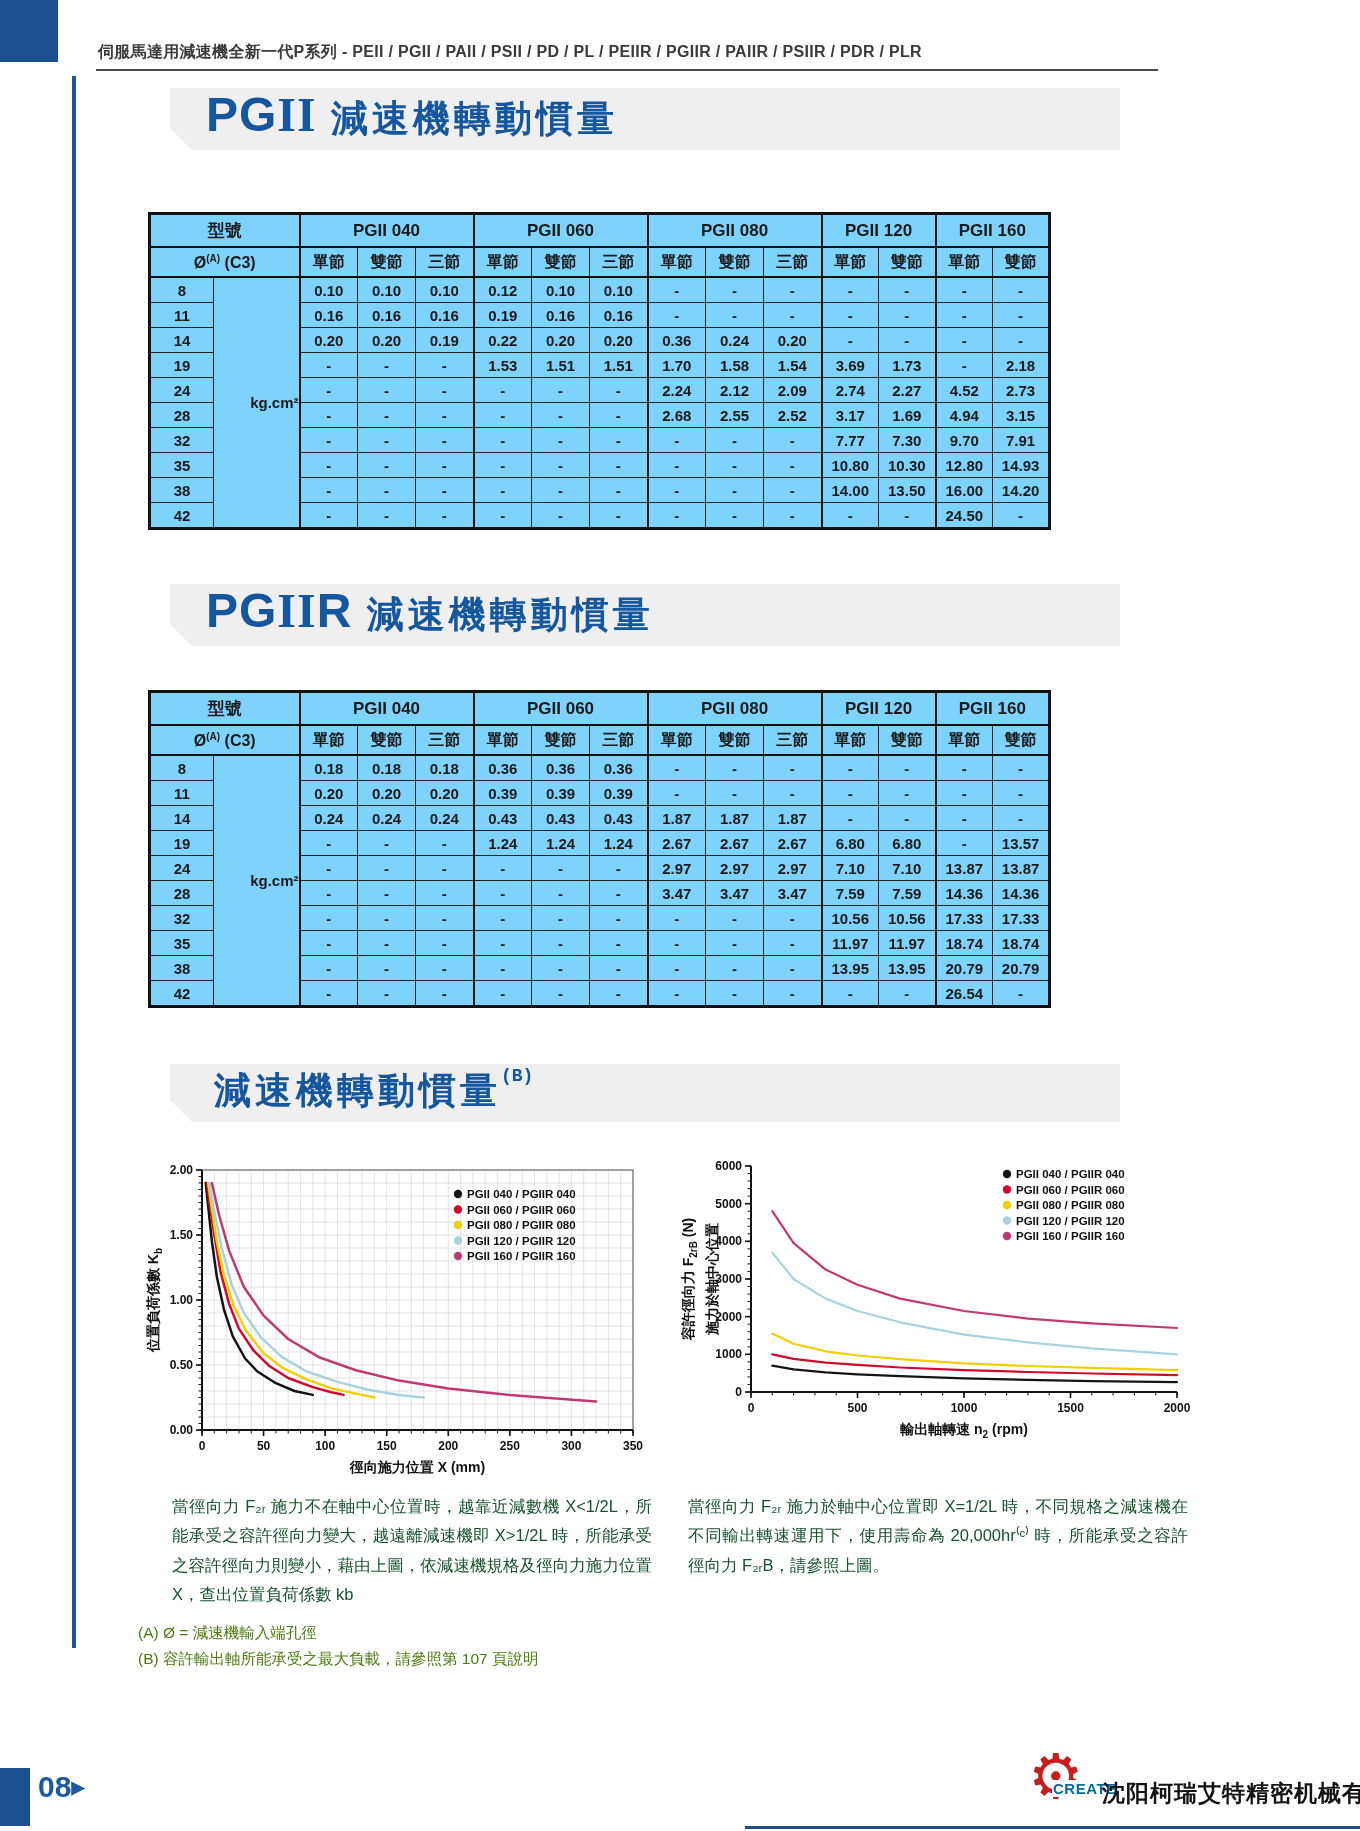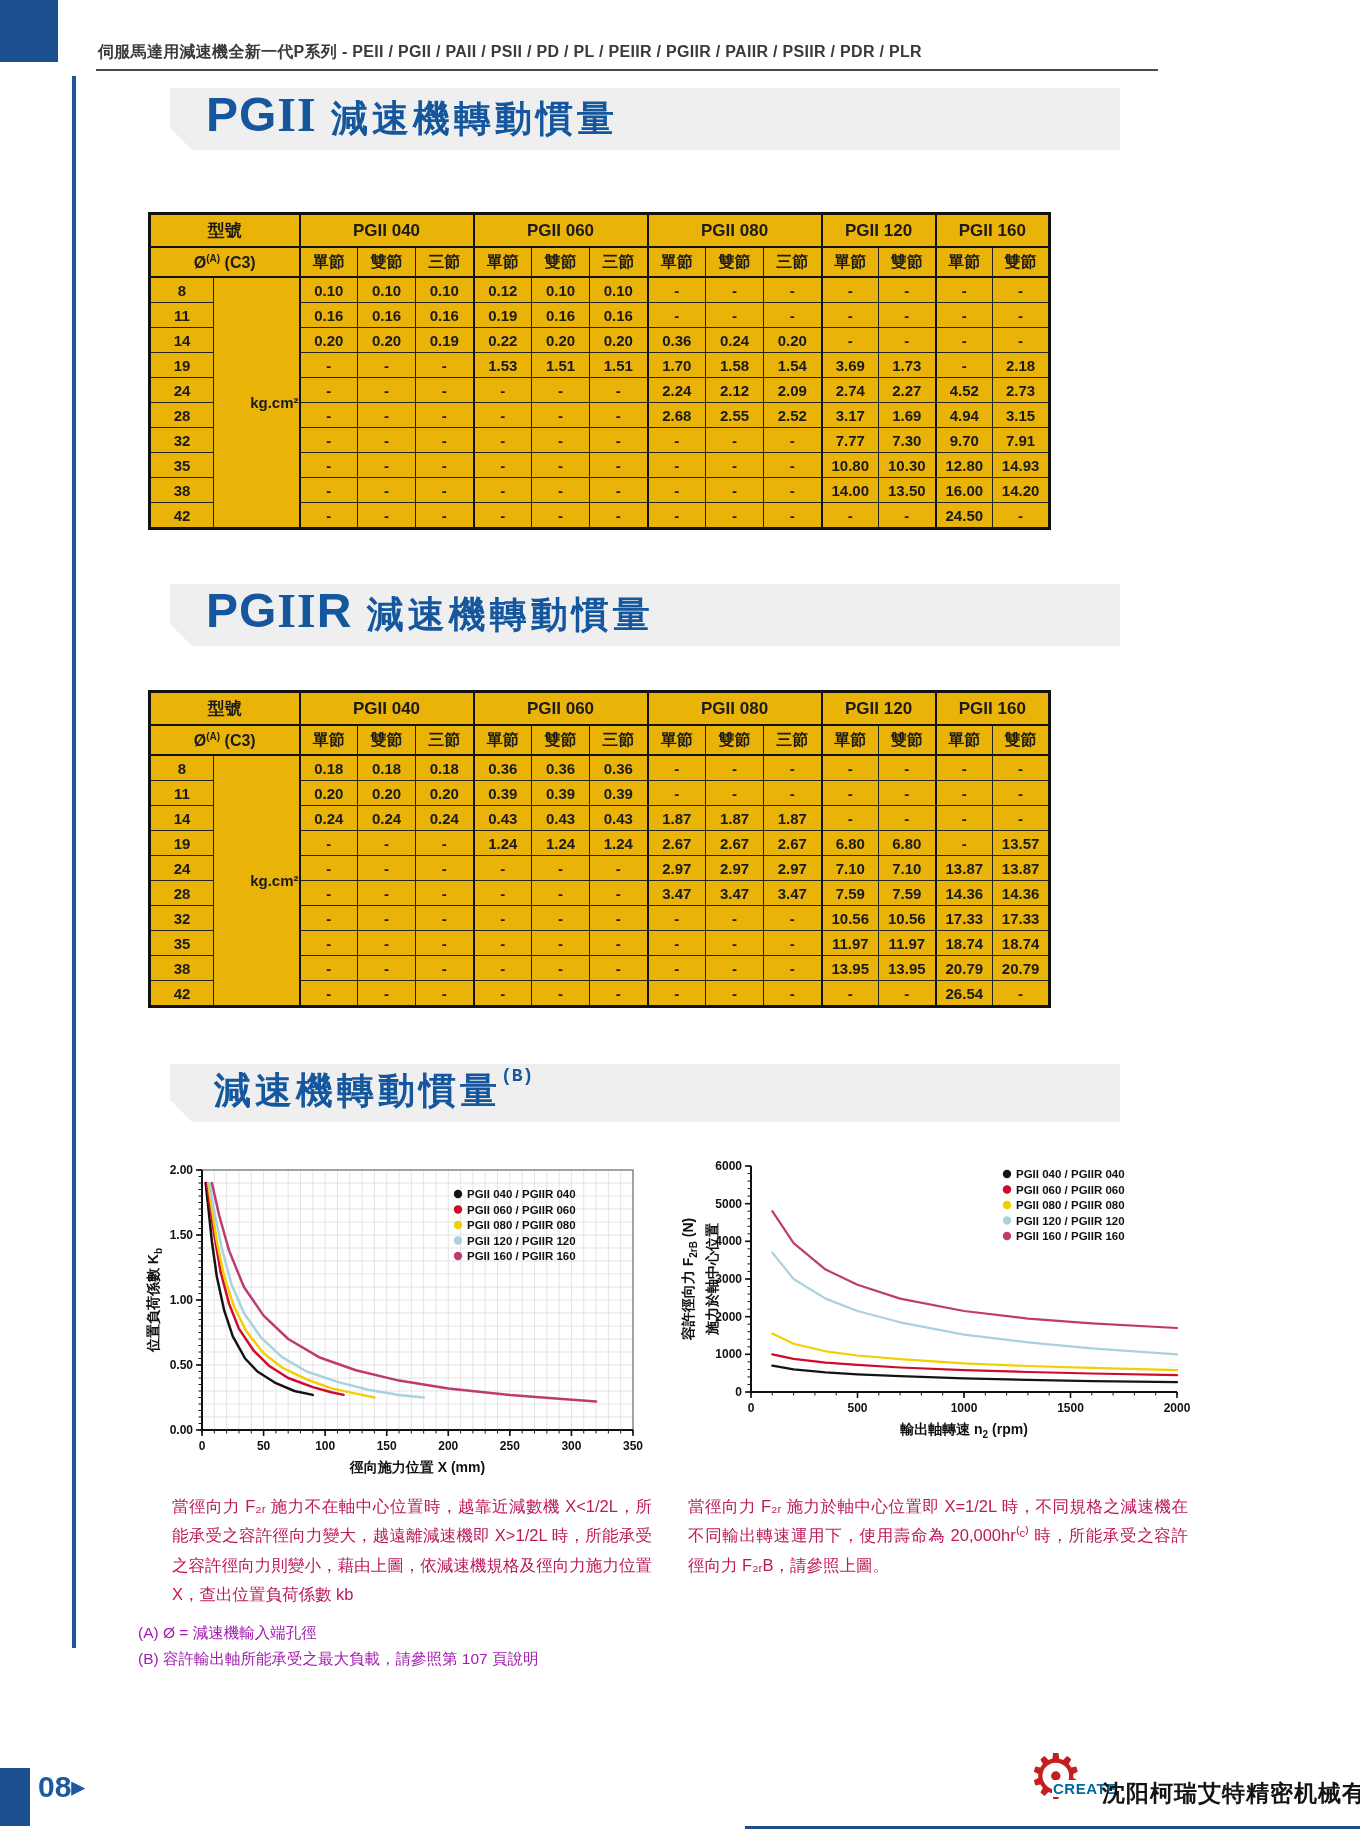--- a/index.html
+++ b/index.html
@@ -18,41 +18,41 @@
   .banner .inner{position:absolute;left:36px;bottom:6px;white-space:nowrap;}
   .banner3 .inner{left:44px;font-family:Liberation Mono, monospace;}
   .t-en{font-size:48px;font-weight:bold;color:#15579e;letter-spacing:1px;}
   .t-en .roman{font-family:"Liberation Serif",serif;font-weight:bold;}
   .t-zh{font-size:37px;font-weight:bold;color:#15579e;letter-spacing:4px;}
   .t-sup{font-size:18px;font-weight:bold;color:#15579e;vertical-align:22px;}
 
   .table-wrap{position:absolute;left:148px;}
   .table1{top:212px;}
   .table2{top:690px;}
-  table.inertia{border-collapse:collapse;table-layout:fixed;width:900px;border:3px solid #111;background:#eab308;}
+  table.inertia{border-collapse:collapse;table-layout:fixed;width:900px;border:3px solid #111;background:#7dd3fc;}
   table.inertia th,table.inertia td{border:1.6px solid #222;text-align:center;vertical-align:middle;padding:0;overflow:hidden;white-space:nowrap;}
   table.inertia tr.h1 th{height:31px;font-size:17px;font-weight:bold;border-bottom:2.6px solid #111;}
   table.inertia tr.h2 th{height:28px;font-size:16px;font-weight:bold;border-bottom:2.6px solid #111;}
   table.inertia tbody td{height:24px;font-size:15px;font-weight:bold;}
   table.inertia .g-start{border-left:2.6px solid #111;}
   table.inertia td.unit{font-size:15px;font-weight:bold;text-align:right;}
   table.inertia .subsup{font-size:10px;vertical-align:6px;font-weight:bold;}
 
   .chart-box{position:absolute;}
   .chart-left{left:140px;top:1150px;}
   .chart-right{left:655px;top:1148px;}
   .tick{font:bold 12px "Liberation Sans",sans-serif;fill:#111;}
   .axis-label{font:bold 14px "Liberation Sans",sans-serif;fill:#111;}
   .legend-text{font:bold 11.5px "Liberation Sans",sans-serif;fill:#111;}
 
-  .note{position:absolute;font-size:16.5px;line-height:1.78;color:#be185d;text-align:justify;}
+  .note{position:absolute;font-size:16.5px;line-height:1.78;color:#14532d;text-align:justify;}
   .note-left{left:172px;top:1492px;width:480px;}
   .note-right{left:688px;top:1492px;width:500px;}
 
-  .footnotes{position:absolute;left:138px;top:1620px;font-size:15.5px;line-height:26px;color:#a21caf;}
+  .footnotes{position:absolute;left:138px;top:1620px;font-size:15.5px;line-height:26px;color:#4d7c0f;}
 
   .footer-square{position:absolute;left:0;top:1768px;width:30px;height:58px;background:#1c4f8e;}
   .page-number{position:absolute;left:38px;top:1770px;font-size:30px;font-weight:bold;color:#1c5aa0;}
   .page-number .arrow{font-size:17px;vertical-align:4px;}
   .logo{position:absolute;left:1028px;top:1752px;width:80px;height:78px;}
   .gear-icon{position:absolute;left:0;top:-6px;font-size:62px;color:#c41e1e;line-height:1;}
   .logo .create{position:absolute;left:24px;top:28px;background:#fff;color:#0369a1;font-weight:bold;font-size:15px;letter-spacing:0.5px;padding:0 1px;}
   .company{position:absolute;left:1102px;top:1778px;font-size:23px;font-weight:bold;color:#141414;letter-spacing:1px;white-space:nowrap;}
   .bottom-line{position:absolute;left:745px;top:1826px;width:615px;height:3px;background:#1c4f8e;}
 </style>

